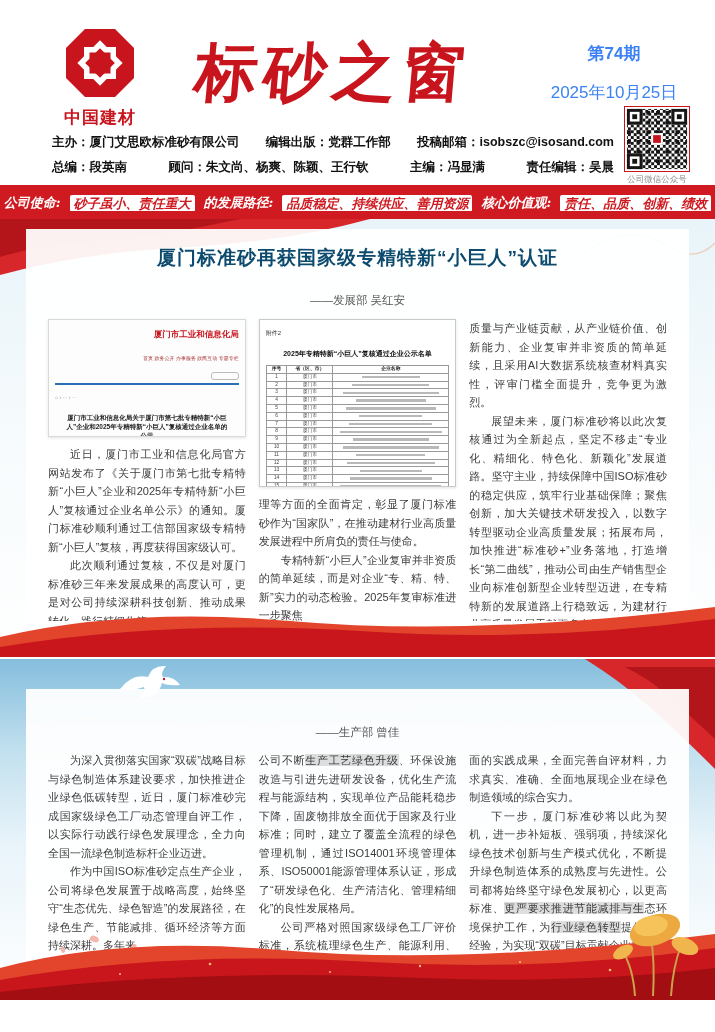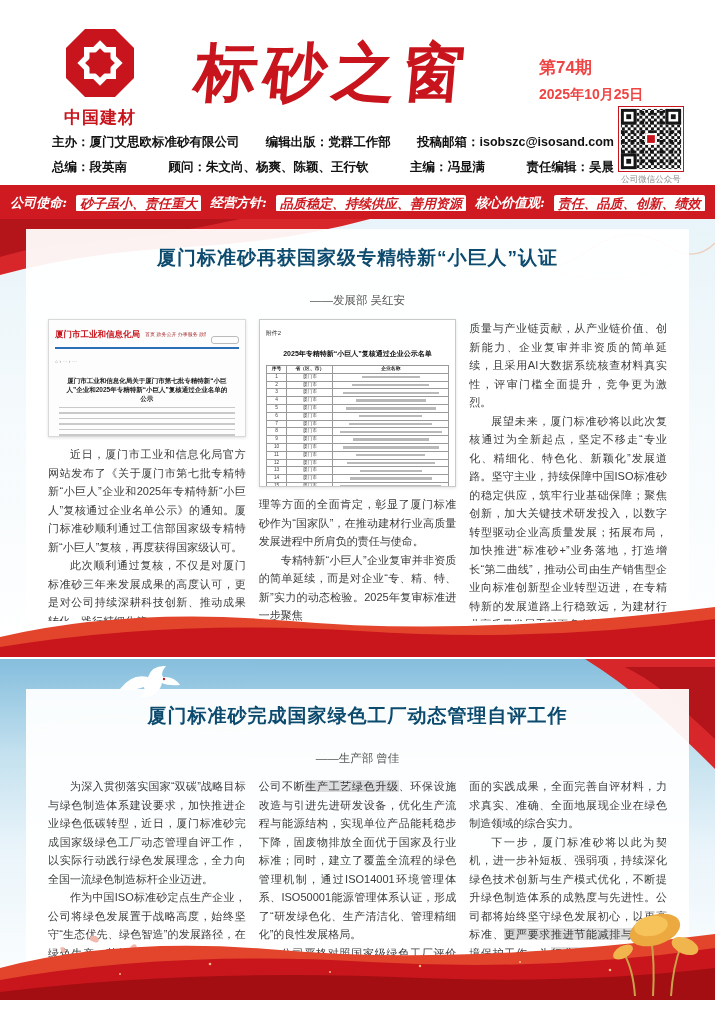--- a/index.html
+++ b/index.html
@@ -12,24 +12,24 @@
   .mark-l-v{left:0;top:40px;width:4px;height:26px;}
   .mark-r-v{right:0;top:118px;width:4px;height:68px;}
 
   
   .header{position:absolute;top:0;left:0;right:0;height:186px;background:#fff;}
   .logo-wrap{position:absolute;left:52px;top:26px;width:96px;text-align:center;}
   .logo-text{color:#c8151d;font-weight:bold;font-size:17px;letter-spacing:1px;margin-top:2px;}
   .masthead{position:absolute;left:158px;top:26px;width:350px;text-align:center;
             font-family:"DejaVu Serif","Liberation Serif",serif;font-weight:bold;
             font-size:63px;line-height:92px;color:#c8151d;letter-spacing:6px;transform:skewX(-5deg);}
-  .issue-block{position:absolute;right:26px;top:56px;width:150px;color:#ef4444;}
+  .issue-block{position:absolute;right:26px;top:42px;width:150px;text-align:center;color:#3b82f6;}
   .issue-no{font-size:17px;font-weight:600;}
-  .issue-date{font-size:14px;font-weight:700;margin-top:7px;}
-  .qr-wrap{position:absolute;right:28px;top:106px;width:72px;text-align:center;}
+  .issue-date{font-size:17px;font-weight:400;margin-top:16px;}
+  .qr-wrap{position:absolute;right:22px;top:106px;width:72px;text-align:center;}
   .qr{width:64px;height:64px;border:1px solid #c8151d;display:block;margin:0 auto;}
   .qr-caption{font-size:8.5px;color:#8a8a8a;margin-top:2px;}
 
   .info-row{position:absolute;left:52px;width:562px;display:flex;justify-content:space-between;
             font-size:12.5px;font-weight:600;color:#111;white-space:nowrap;}
   .info-row-1{top:134px;}
   .info-row-2{top:159px;}
 
   
   .banner{position:absolute;top:185px;left:0;right:0;height:36px;background:#cf1a21;
@@ -53,21 +53,21 @@
   .byline{text-align:center;font-size:11.5px;color:#555;margin-top:22px;}
   .cols{display:flex;gap:13px;margin-top:11px;}
   .col{flex:1;min-width:0;font-size:11px;line-height:18.5px;text-align:justify;color:#3b3b3b;}
   .para{margin:0;}
   .ind{text-indent:2em;}
   .hl{background:rgba(0,0,0,.13);}
 
   
   .shot{border:1px solid #d9d9d9;background:#fdfdfd;box-shadow:0 1px 3px rgba(0,0,0,.12);
         padding:5px 6px;margin-bottom:8px;height:118px;box-sizing:border-box;overflow:hidden;}
-  .gov-top{display:flex;align-items:flex-end;gap:5px;border-bottom:2px solid #2a6fb8;padding-bottom:3px;}
+  .gov-top{display:flex;align-items:flex-end;gap:5px;border-bottom:2px solid #2a6fb8;padding-bottom:3px;flex-direction:column;}
   .gov-name{color:#c8151d;font-weight:bold;font-size:8.5px;white-space:nowrap;}
   .gov-nav{font-size:5px;color:#a33;white-space:nowrap;overflow:hidden;flex:1;}
   .gov-search{width:26px;height:6px;border:0.5px solid #bbb;border-radius:3px;}
   .gov-crumb{font-size:5px;color:#999;margin-top:3px;}
   .gov-doc-title{font-size:6.5px;font-weight:bold;color:#222;text-align:center;line-height:9px;margin:6px 10px 4px;}
   .gov-lines{height:34px;margin:4px 4px 0;
              background:repeating-linear-gradient(to bottom,#c9c9c9 0 1.5px,transparent 1.5px 5.5px);}
 
   
   .tbl-box{border:1px solid #c9c9c9;background:#fff;box-shadow:0 1px 3px rgba(0,0,0,.12);
@@ -169,21 +169,21 @@
       <span>总编：段英南</span>
       <span>顾问：朱文尚、杨爽、陈颖、王行钦</span>
       <span>主编：冯显满</span>
       <span>责任编辑：吴晨</span>
     </div>
   </div>
 
   <div class="banner">
     <span class="banner-label">公司使命:</span>
     <span class="banner-value">砂子虽小、责任重大</span>
-    <span class="banner-label">经营方针:</span>
+    <span class="banner-label">的发展路径:</span>
     <span class="banner-value">品质稳定、持续供应、善用资源</span>
     <span class="banner-label">核心价值观:</span>
     <span class="banner-value">责任、品质、创新、绩效</span>
   </div>
   <div class="rule1"></div>
   <div class="rule2"></div>
 
   <div class="section section1">
     <svg class="decor ribbon-top-left" width="400" height="58" viewBox="0 0 400 58">
       <path d="M0,0 H370 Q290,22 190,28 Q85,33 0,56 Z" fill="#d8272b"></path>
@@ -366,21 +366,20 @@
     </svg>
     <svg class="decor ribbon-right2" width="190" height="130" viewBox="0 0 190 130">
       <path d="M190,0 V110 Q150,70 120,44 Q95,22 60,0 Z" fill="#d8272b"></path>
       <path d="M190,8 V80 Q160,52 135,30 Q120,18 100,8 Z" fill="#b4151a"></path>
     </svg>
     <svg class="decor gold-squiggle" width="560" height="36" viewBox="0 0 560 36">
       <path d="M0,28 Q70,2 140,18 Q210,34 280,12 Q350,-6 420,16 Q490,34 560,10" fill="none" stroke="#e3bd7c" stroke-width="1.6"></path>
     </svg>
 
     <div class="card card2">
-      <div class="article-title">厦门标准砂完成国家绿色工厂动态管理自评工作</div>
       <div class="byline">——生产部 曾佳</div>
       <div class="cols">
         <div class="col">
             <p class="para ind">为深入贯彻落实国家“双碳”战略目标与绿色制造体系建设要求，加快推进企业绿色低碳转型，近日，厦门标准砂完成国家级绿色工厂动态管理自评工作，以实际行动践行绿色发展理念，全力向全国一流绿色制造标杆企业迈进。</p>
             <p class="para ind">作为中国ISO标准砂定点生产企业，公司将绿色发展置于战略高度，始终坚守“生态优先、绿色智造”的发展路径，在绿色生产、节能减排、循环经济等方面持续深耕。多年来，</p>
           </div>
         <div class="col">
             <p class="para">公司不断<span class="hl">生产工艺绿色升级</span>、环保设施改造与引进先进研发设备，优化生产流程与能源结构，实现单位产品能耗稳步下降，固废物排放全面优于国家及行业标准；同时，建立了覆盖全流程的绿色管理机制，通过ISO14001环境管理体系、ISO50001能源管理体系认证，形成了“研发绿色化、生产清洁化、管理精细化”的良性发展格局。</p>
             <p class="para ind">公司严格对照国家级绿色工厂评价标准，系统梳理绿色生产、能源利用、环境管理等方</p>
           </div>

